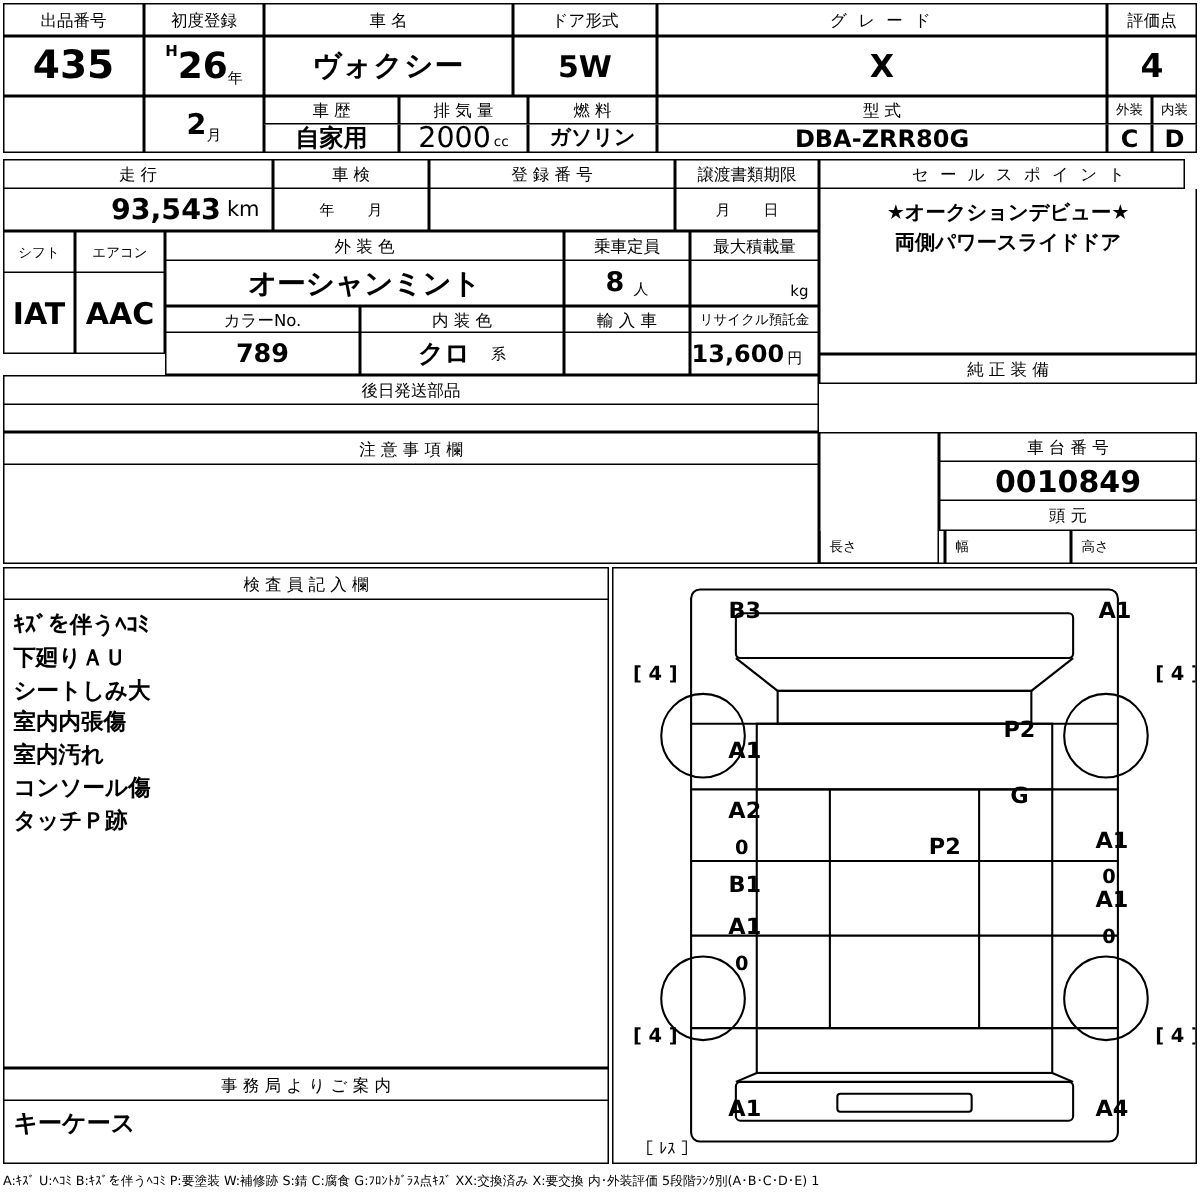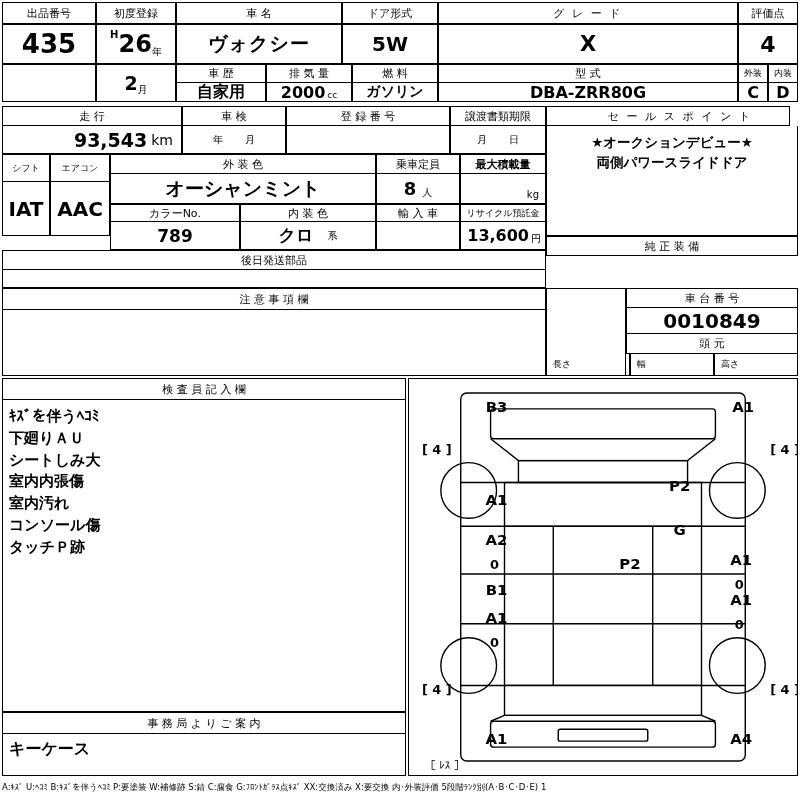--- a/index.html
+++ b/index.html
@@ -88,21 +88,21 @@
     <div class="ctr lbl" style="height:100%;">車 歴</div>
   </div>
   <div class="bx" style="left:176px;top:83px;width:90px;height:19px;border-top:none;">
     <div class="ctr" style="height:100%;font-size:16px;font-weight:bold;">自家用</div>
   </div>
   <div class="bx" style="left:266px;top:64px;width:86px;height:19px;">
     <div class="ctr lbl" style="height:100%;">排 気 量</div>
   </div>
   <div class="bx" style="left:266px;top:83px;width:86px;height:19px;border-top:none;">
     <div class="row" style="height:100%;justify-content:center;">
-      <span style="font-size:16px;font-weight:bold;">2000</span>
+      <span style="font-size:19px;font-weight:normal;">2000</span>
       <span class="tiny" style="align-self:flex-end;margin-bottom:1px;margin-left:2px;">cc</span>
     </div>
   </div>
   <div class="bx" style="left:352px;top:64px;width:86px;height:19px;">
     <div class="ctr lbl" style="height:100%;">燃 料</div>
   </div>
   <div class="bx" style="left:352px;top:83px;width:86px;height:19px;border-top:none;">
     <div class="ctr" style="height:100%;font-size:14px;font-weight:bold;">ガソリン</div>
   </div>
   <div class="bx" style="left:438px;top:64px;width:300px;height:19px;">
@@ -185,21 +185,21 @@
     <div class="ctr lbl" style="height:100%;">乗車定員</div>
   </div>
   <div class="bx" style="left:376px;top:174px;width:84px;height:30px;border-top:none;">
     <div class="row" style="height:100%;justify-content:center;">
       <span style="font-size:18px;font-weight:bold;">8</span>
       <span class="small" style="align-self:flex-end;margin-bottom:3px;margin-left:6px;">人</span>
     </div>
   </div>
 
   <div class="bx" style="left:460px;top:154px;width:86px;height:20px;">
-    <div class="ctr lbl" style="height:100%;font-weight:bold;">最大積載量</div>
+    <div class="ctr lbl" style="height:100%;">最大積載量</div>
   </div>
   <div class="bx" style="left:460px;top:174px;width:86px;height:30px;border-top:none;">
     <div class="row" style="height:100%;justify-content:flex-end;padding-right:6px;">
       <span style="font-size:16px;font-weight:bold;"></span>
       <span class="small" style="align-self:flex-end;margin-bottom:3px;margin-left:4px;">kg</span>
     </div>
   </div>
 
   <div class="bx" style="left:110px;top:204px;width:130px;height:18px;">
     <div class="ctr lbl" style="height:100%;">カラーNo.</div>
@@ -222,21 +222,21 @@
     <div class="ctr lbl" style="height:100%;">輸 入 車</div>
   </div>
   <div class="bx" style="left:376px;top:222px;width:84px;height:28px;border-top:none;">
     <div class="ctr val" style="height:100%;"></div>
   </div>
 
   <div class="bx" style="left:460px;top:204px;width:86px;height:18px;">
     <div class="ctr tiny" style="height:100%;">リサイクル預託金</div>
   </div>
   <div class="bx" style="left:460px;top:222px;width:86px;height:28px;border-top:none;">
-    <div class="row" style="height:100%;justify-content:flex-end;padding-right:4px;">
+    <div class="row" style="height:100%;justify-content:flex-start;padding-right:4px;">
       <span style="font-size:16px;font-weight:bold;">13,600</span>
       <span class="small" style="align-self:flex-end;margin-bottom:3px;margin-left:2px;">円</span>
     </div>
   </div>
 
   <div class="bx" style="left:2px;top:250px;width:544px;height:20px;">
     <div class="ctr lbl" style="height:100%;">後日発送部品</div>
   </div>
   <div class="bx" style="left:2px;top:270px;width:544px;height:18px;border-top:none;"></div>
 

